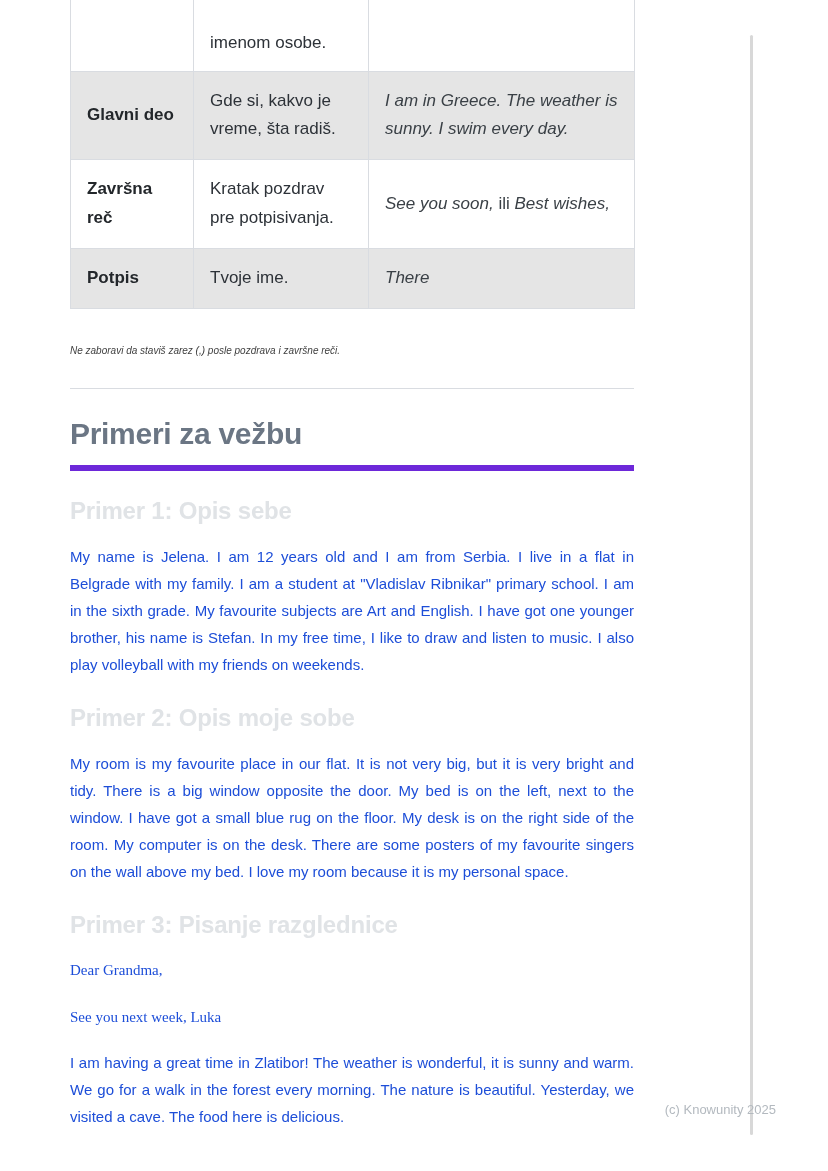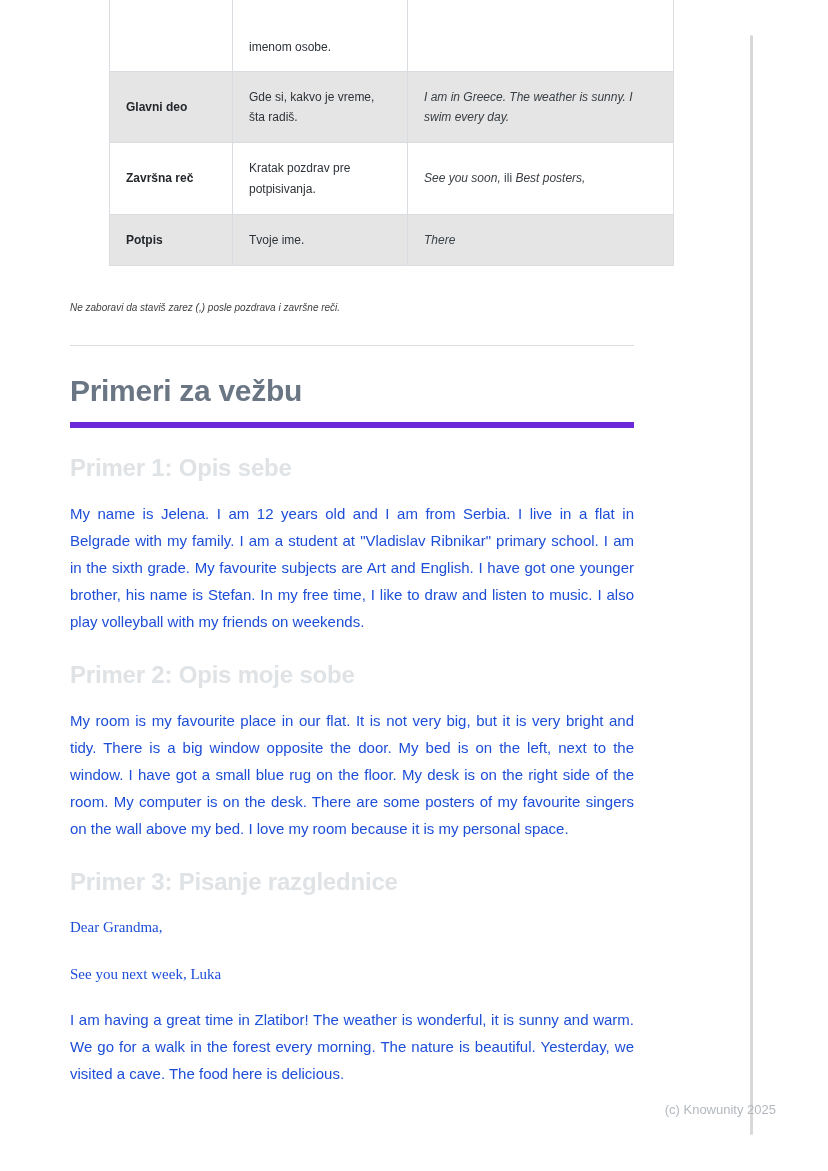--- a/index.html
+++ b/index.html
@@ -14,23 +14,22 @@
   .content {
     position: absolute;
     left: 70px;
     top: 0;
     width: 564px;
   }
   
   table.info-table {
     width: 100%;
     border-collapse: collapse;
-    font-size: 12px;
+    font-size: 17px;
     table-layout: fixed;
-    margin-left: 39px;
   }
   table.info-table td {
     border: 1px solid #d9dce1;
     padding: 15px 16px;
     vertical-align: middle;
     line-height: 1.7;
   }
   table.info-table td.key   { width: 123px; font-weight: bold; color: #23272b; }
   table.info-table td.desc  { width: 175px; }
   table.info-table td.example { width: 266px; font-style: italic; color: #3a4046; }
@@ -114,21 +113,21 @@
           <td class="example"></td>
         </tr>
         <tr class="stripe">
           <td class="key">Glavni deo</td>
           <td class="desc">Gde si, kakvo je vreme, šta radiš.</td>
           <td class="example">I am in Greece. The weather is sunny. I swim every day.</td>
         </tr>
         <tr>
           <td class="key">Završna reč</td>
           <td class="desc">Kratak pozdrav pre potpisivanja.</td>
-          <td class="example"><span>See you soon,</span><span class="plain"> ili </span><span>Best posters,</span></td>
+          <td class="example"><span>See you soon,</span><span class="plain"> ili </span><span>Best wishes,</span></td>
         </tr>
         <tr class="stripe">
           <td class="key">Potpis</td>
           <td class="desc">Tvoje ime.</td>
           <td class="example">There</td>
         </tr>
       </tbody>
     </table>
 
     <p class="note">Ne zaboravi da staviš zarez (,) posle pozdrava i završne reči.</p>

